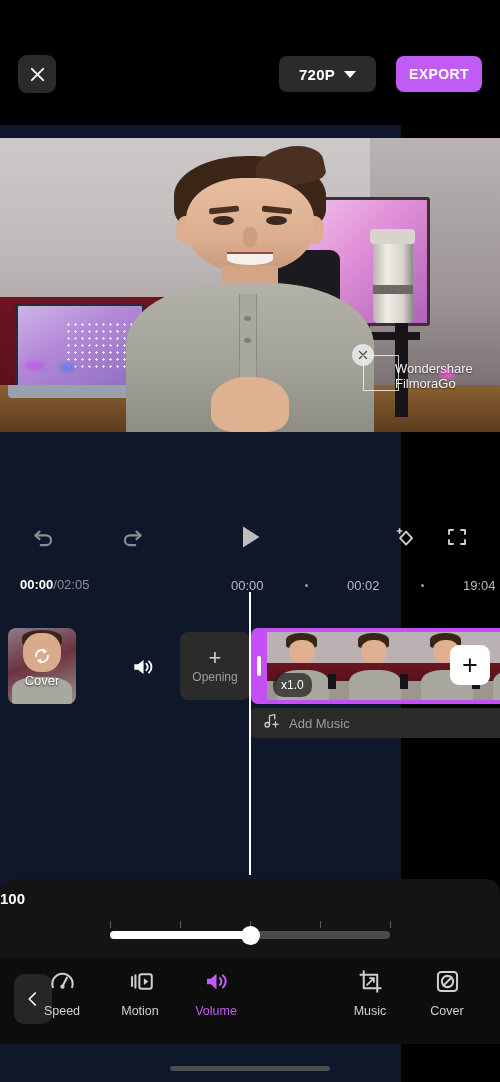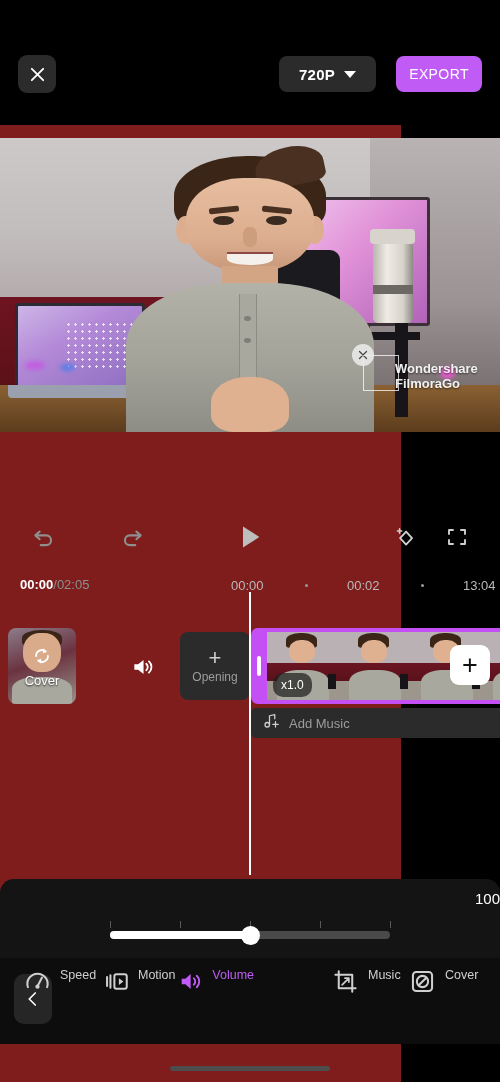--- a/index.html
+++ b/index.html
@@ -2,21 +2,21 @@
 <html><head>
 <meta charset="utf-8">
 <style>
   * { box-sizing: border-box; margin: 0; padding: 0; }
   html, body {
     width: 500px; height: 1082px;
     background: #000;
     font-family: "Liberation Sans", sans-serif;
     overflow: hidden;
   }
-  .app { position: relative; width: 401px; height: 1082px; background: #7f1d1d; }
+  .app { position: relative; width: 401px; height: 1082px; background: #0f172a; }
 
   
   .topbar {
     position: absolute; top: 0; left: 0; width: 500px; height: 125px;
     background: #000;
   }
   .close-btn {
     position: absolute; left: 18px; top: 55px;
     width: 38px; height: 38px; border-radius: 9px;
     background: #2b2b2b;
@@ -31,21 +31,21 @@
   }
   .res-label { color: #fff; font-size: 15px; font-weight: bold; letter-spacing: .2px; }
   .caret { width: 0; height: 0; border-left: 6px solid transparent;
            border-right: 6px solid transparent; border-top: 7px solid #fff; }
   .export-btn {
     position: absolute; left: 396px; top: 56px;
     width: 86px; height: 36px; border-radius: 8px;
     background: #c05cf5;
     display: flex; align-items: center; justify-content: center;
   }
-  .export-label { color: #fff; font-size: 14px; font-weight: normal; letter-spacing: .4px; }
+  .export-label { color: #fff; font-size: 14px; font-weight: bold; letter-spacing: .4px; }
 
   
   .preview {
     position: absolute; left: 0; top: 138px; width: 500px; height: 294px;
     overflow: hidden; background: #2a2327;
   }
   .wall-top { position: absolute; left: 0; top: 0; width: 100%; height: 54%;
               background: linear-gradient(180deg,#cdc9c8 0%,#c2bdbd 60%,#b4acac 100%); }
   .wall-bottom { position: absolute; left: 0; top: 54%; width: 100%; height: 46%;
               background: linear-gradient(180deg,#6e1420 0%,#5d1119 60%,#3a0b12 100%); }
@@ -111,21 +111,21 @@
           border-radius: 42% 42% 0 0; }
   .placket { position: absolute; left: 45%; top: 50%; width: 8%; height: 34%;
           background: #a9a89e; border-left: 1px solid #8d8c84; border-right: 1px solid #8d8c84; }
   .btn-1 { position: absolute; left: 47.5%; top: 58%; width: 3%; height: 1.8%;
           background: #7e7d76; border-radius: 50%; }
   .btn-2 { position: absolute; left: 47.5%; top: 66%; width: 3%; height: 1.8%;
           background: #7e7d76; border-radius: 50%; }
   .hands { position: absolute; left: 33%; top: 80%; width: 34%; height: 20%;
           background: #dfb190; border-radius: 46% 46% 30% 30%; }
 
-  .watermark { position: absolute; left: 79%; top: 76%; font-weight: bold; }
+  .watermark { position: absolute; left: 79%; top: 76%; }
   .wm-text { color: rgba(255,255,255,.93); font-size: 13px; line-height: 15px;
              text-shadow: 0 1px 2px rgba(0,0,0,.6); }
   .wm-box { position: absolute; left: -32px; top: -6px; width: 36px; height: 36px;
             border: 1px solid rgba(255,255,255,.75); }
   .wm-close { position: absolute; left: -43px; top: -17px; width: 22px; height: 22px;
             border-radius: 50%; background: rgba(235,235,235,.88);
             display: flex; align-items: center; justify-content: center; }
 
   
   .controls { position: absolute; left: 0; top: 505px; width: 500px; height: 64px; }
@@ -205,42 +205,42 @@
   .music-label { color: #9d9d9d; font-size: 13px; }
 
   .playhead { position: absolute; left: 249px; top: 592px; width: 2px; height: 283px;
               background: #fff; z-index: 20; }
 
   
   .vol-panel {
     position: absolute; left: 0; top: 879px; width: 500px; height: 79px;
     background: #141414; border-radius: 14px 14px 0 0;
   }
-  .vol-value { position: absolute; top: 11px; left: 0; width: 100%; text-align: right;
-               color: #fff; font-size: 15px; }
+  .vol-value { position: absolute; top: 11px; left: 0; width: 100%; text-align: left;
+               color: #fff; font-size: 15px; font-weight: bold; }
   .slider { position: absolute; left: 110px; top: 42px; width: 280px; height: 26px; }
   .s-ticks { position: absolute; left: 0; top: 0; width: 100%; height: 8px; }
   .s-tick { position: absolute; top: 0; width: 1px; height: 7px; background: #5a5a5a; }
   .s-track { position: absolute; left: 0; top: 10px; width: 100%; height: 8px;
              background: #4a4a4a; border-radius: 4px; }
   .s-fill { position: absolute; left: 0; top: 10px; width: 50%; height: 8px;
              background: #fff; border-radius: 4px; }
   .s-thumb { position: absolute; left: 50%; top: 5px; width: 19px; height: 19px;
              margin-left: -9px; background: #fff; border-radius: 50%; }
 
   
   .toolbar { position: absolute; left: 0; top: 958px; width: 500px; height: 86px; background: #0d0d0d; }
   .back-btn {
     position: absolute; left: 14px; top: 16px; width: 38px; height: 50px;
     border-radius: 10px; background: #262626;
     display: flex; align-items: center; justify-content: center;
   }
   .tool {
     position: absolute; top: 10px; width: 76px; height: 62px;
-    display: flex; flex-direction: row; justify-content: flex-start; gap: 9px;
+    display: flex; flex-direction: column; align-items: center; justify-content: flex-start; gap: 9px;
   }
   .tool-label { font-size: 12.5px; color: #cfcfcf; }
   .tool.active .tool-label { color: #c05cf5; }
   .home-ind { position: absolute; left: 170px; top: 1066px; width: 160px; height: 5px;
               background: #4d4d4d; border-radius: 3px; }
 </style>
 </head>
 <body>
 
 <div class="app">
@@ -344,21 +344,21 @@
   </div>
 
   <div class="ruler">
     <div class="timecode">
       <span class="tc-cur">00:00</span><span class="tc-tot">/</span><span class="tc-tot">02:05</span>
     </div>
     <div class="tick" style="left:231px">00:00</div>
     <div class="tick-dot" style="left:305px"></div>
     <div class="tick" style="left:347px">00:02</div>
     <div class="tick-dot" style="left:421px"></div>
-    <div class="tick" style="left:463px">13:04</div>
+    <div class="tick" style="left:463px">19:04</div>
   </div>
 
   <div class="timeline">
     <div class="cover">
       <div class="cover-hair"></div>
       <div class="cover-face"></div>
       <div class="cover-shirt"></div>
       <span class="cover-icon">
         <svg width="22" height="22" viewBox="0 0 24 24">
           <path d="M5.5 12a6.5 6.5 0 0 1 10.6-5" stroke="#fff" stroke-width="2" fill="none" stroke-linecap="round"></path>

